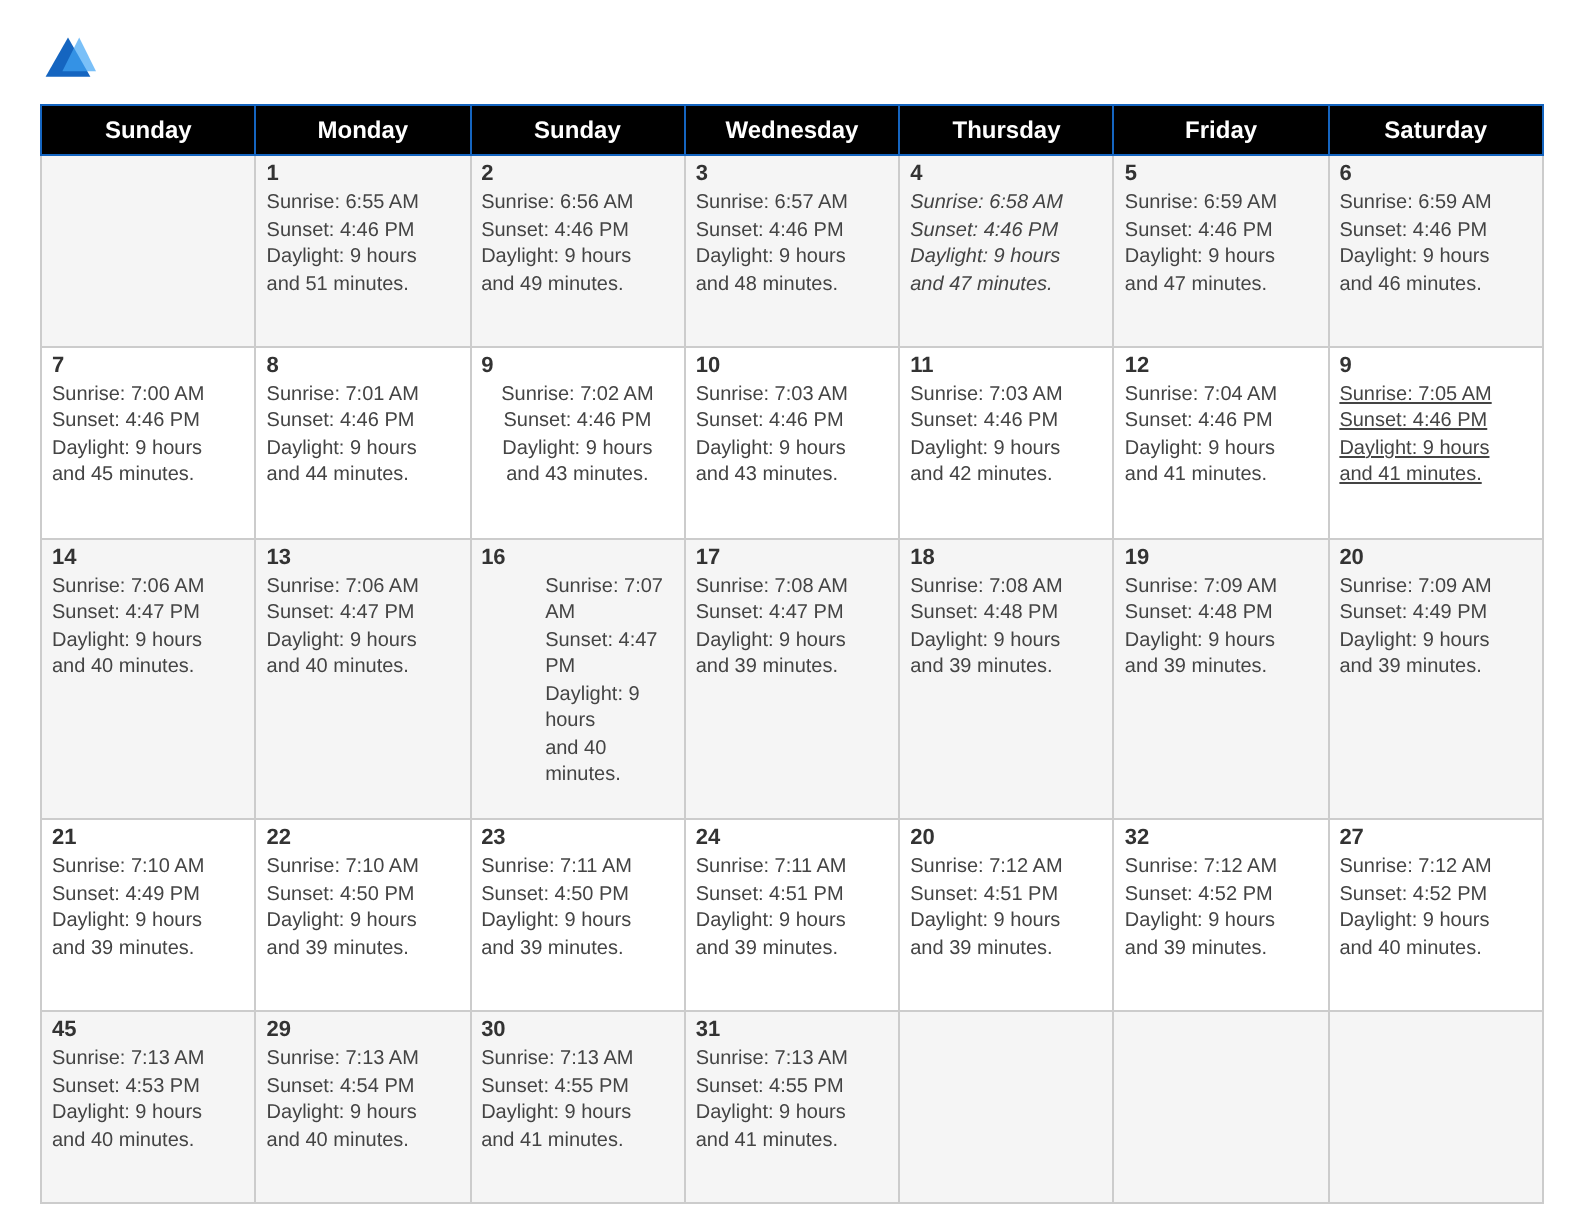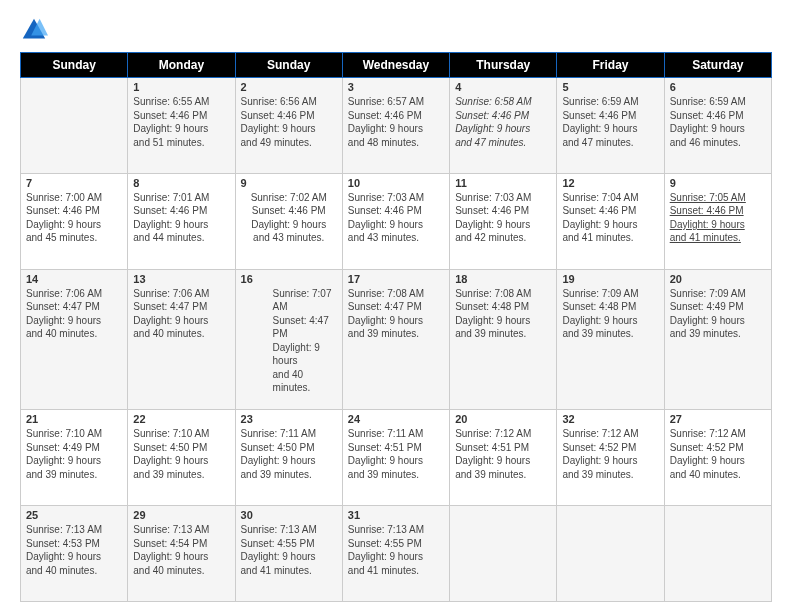--- a/index.html
+++ b/index.html
@@ -332,21 +332,21 @@
           <td>
             <span class="day-num">27</span>
             <div class="day-info" style="white-space: pre-line;">Sunrise: 7:12 AM
 Sunset: 4:52 PM
 Daylight: 9 hours
 and 40 minutes.</div>
           </td>
         </tr>
         <tr>
           <td>
-            <span class="day-num">25</span>
+            <span class="day-num">45</span>
             <div class="day-info" style="white-space: pre-line;">Sunrise: 7:13 AM
 Sunset: 4:53 PM
 Daylight: 9 hours
 and 40 minutes.</div>
           </td>
           <td>
             <span class="day-num">29</span>
             <div class="day-info" style="white-space: pre-line;">Sunrise: 7:13 AM
 Sunset: 4:54 PM
 Daylight: 9 hours

